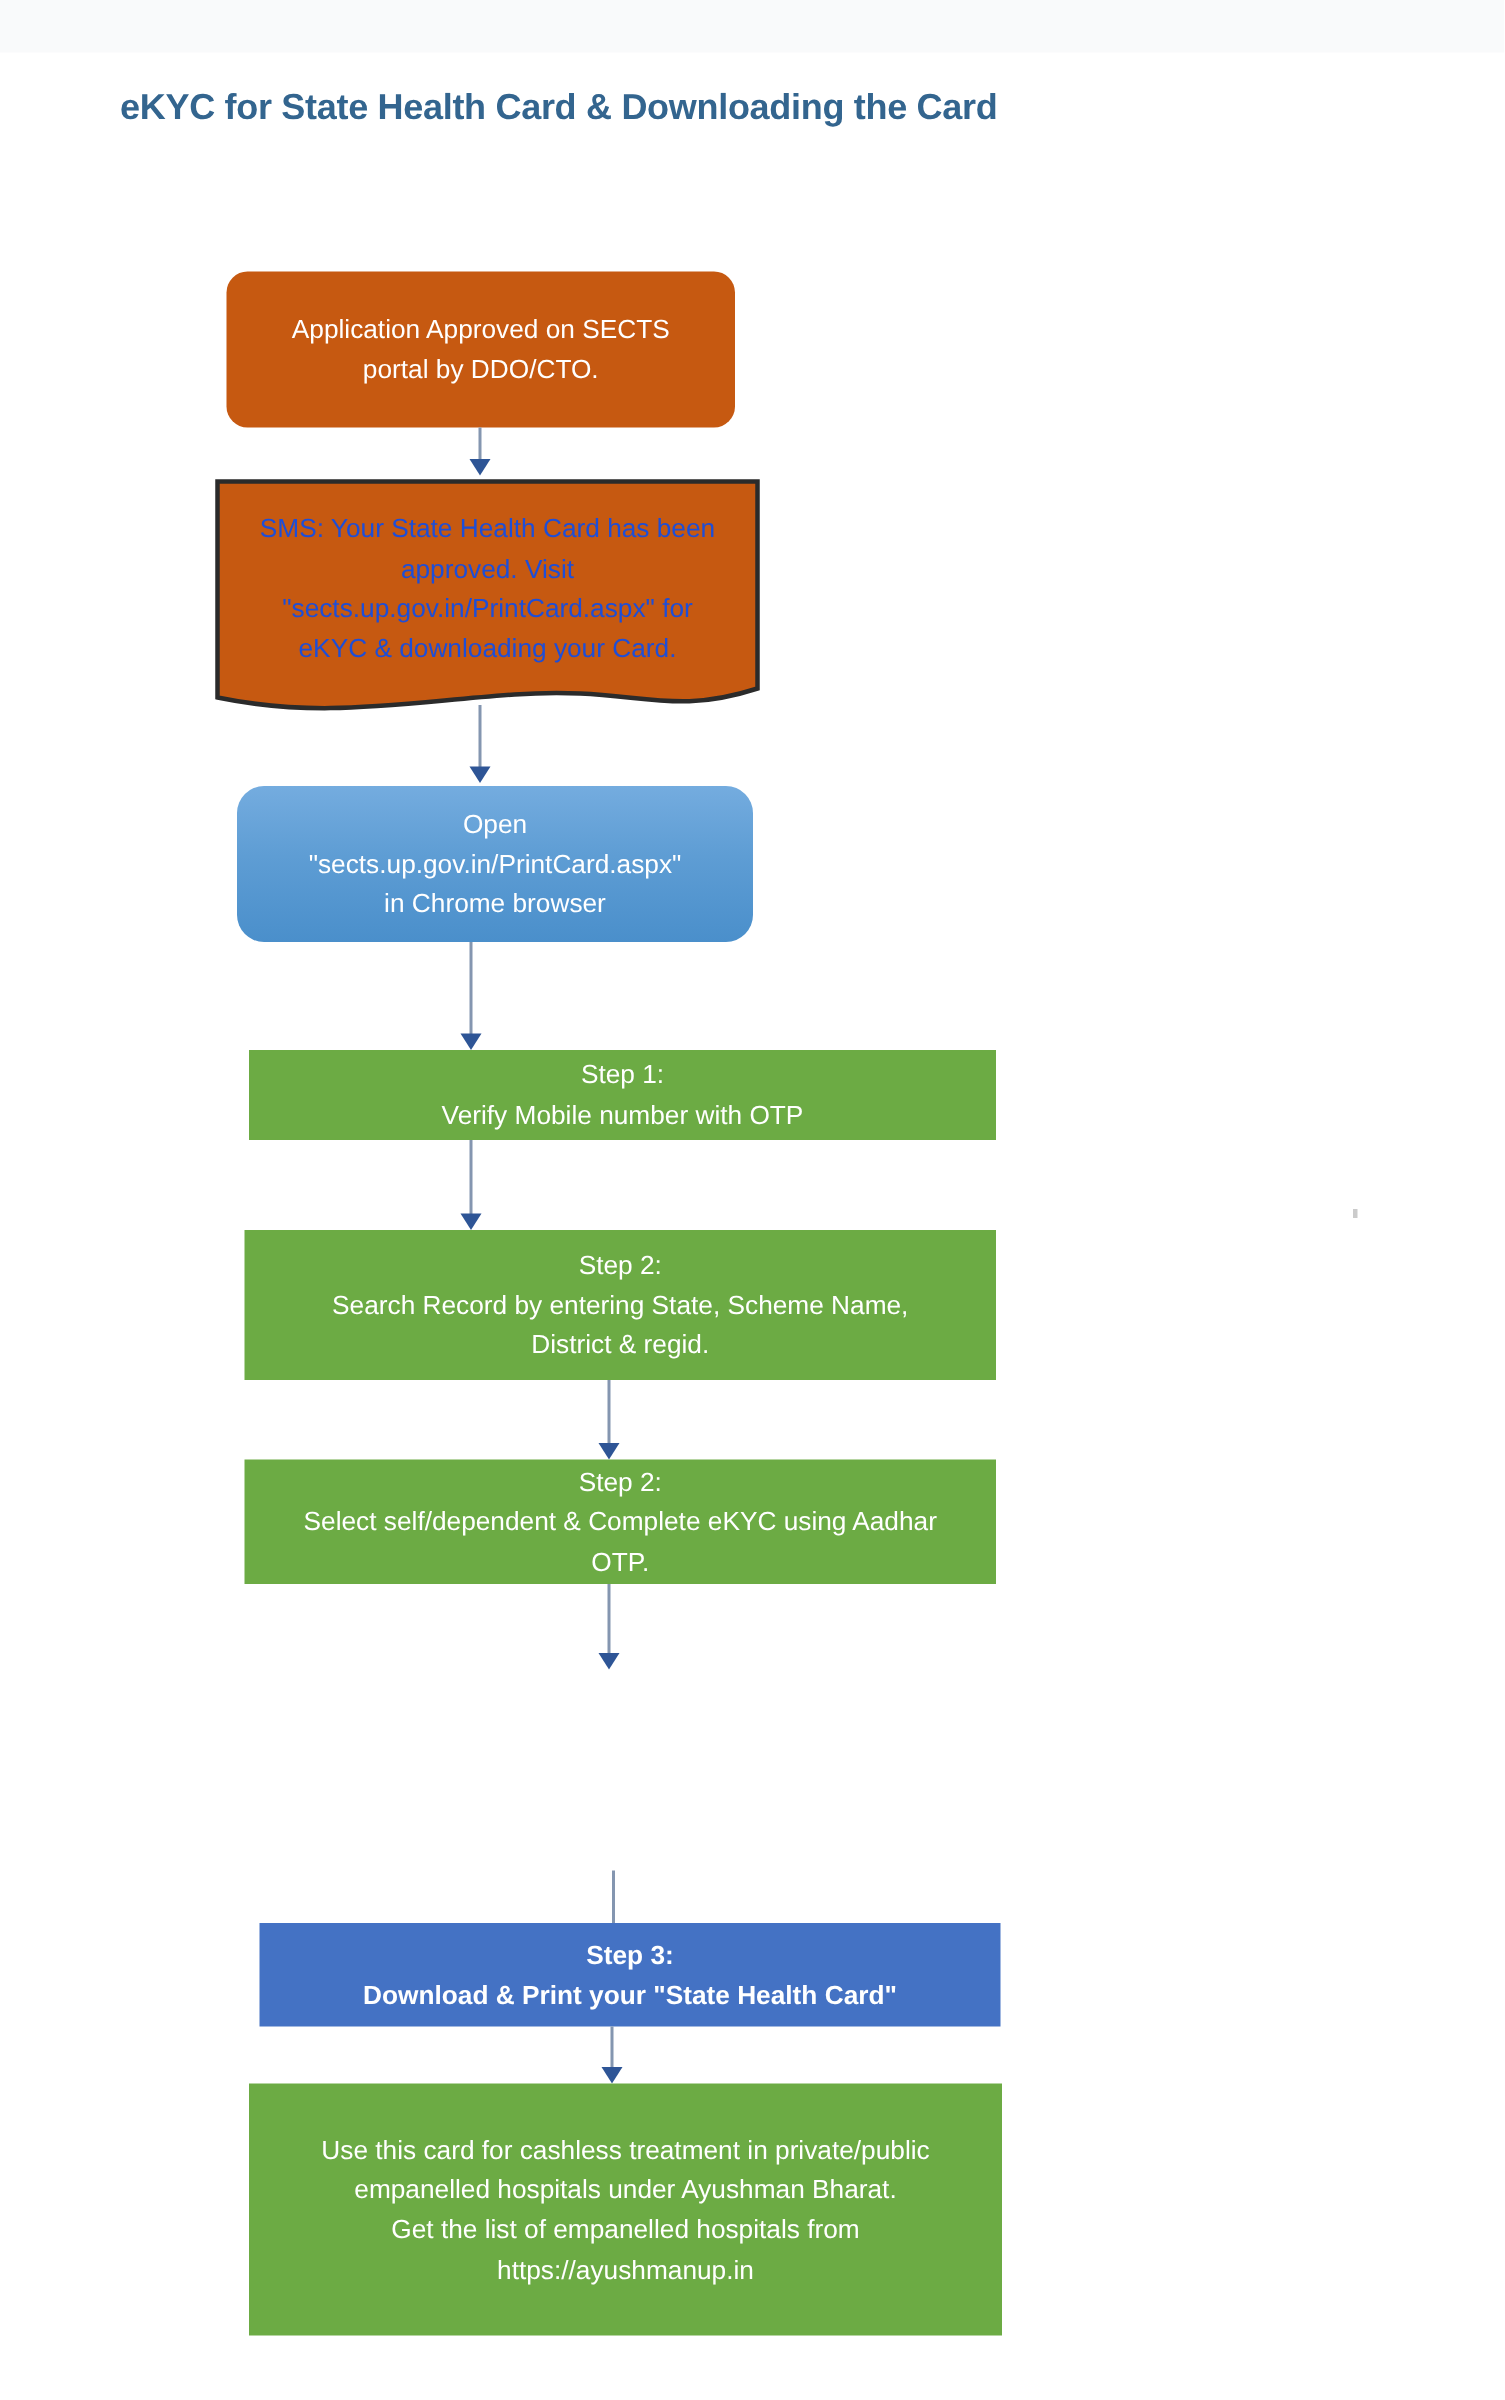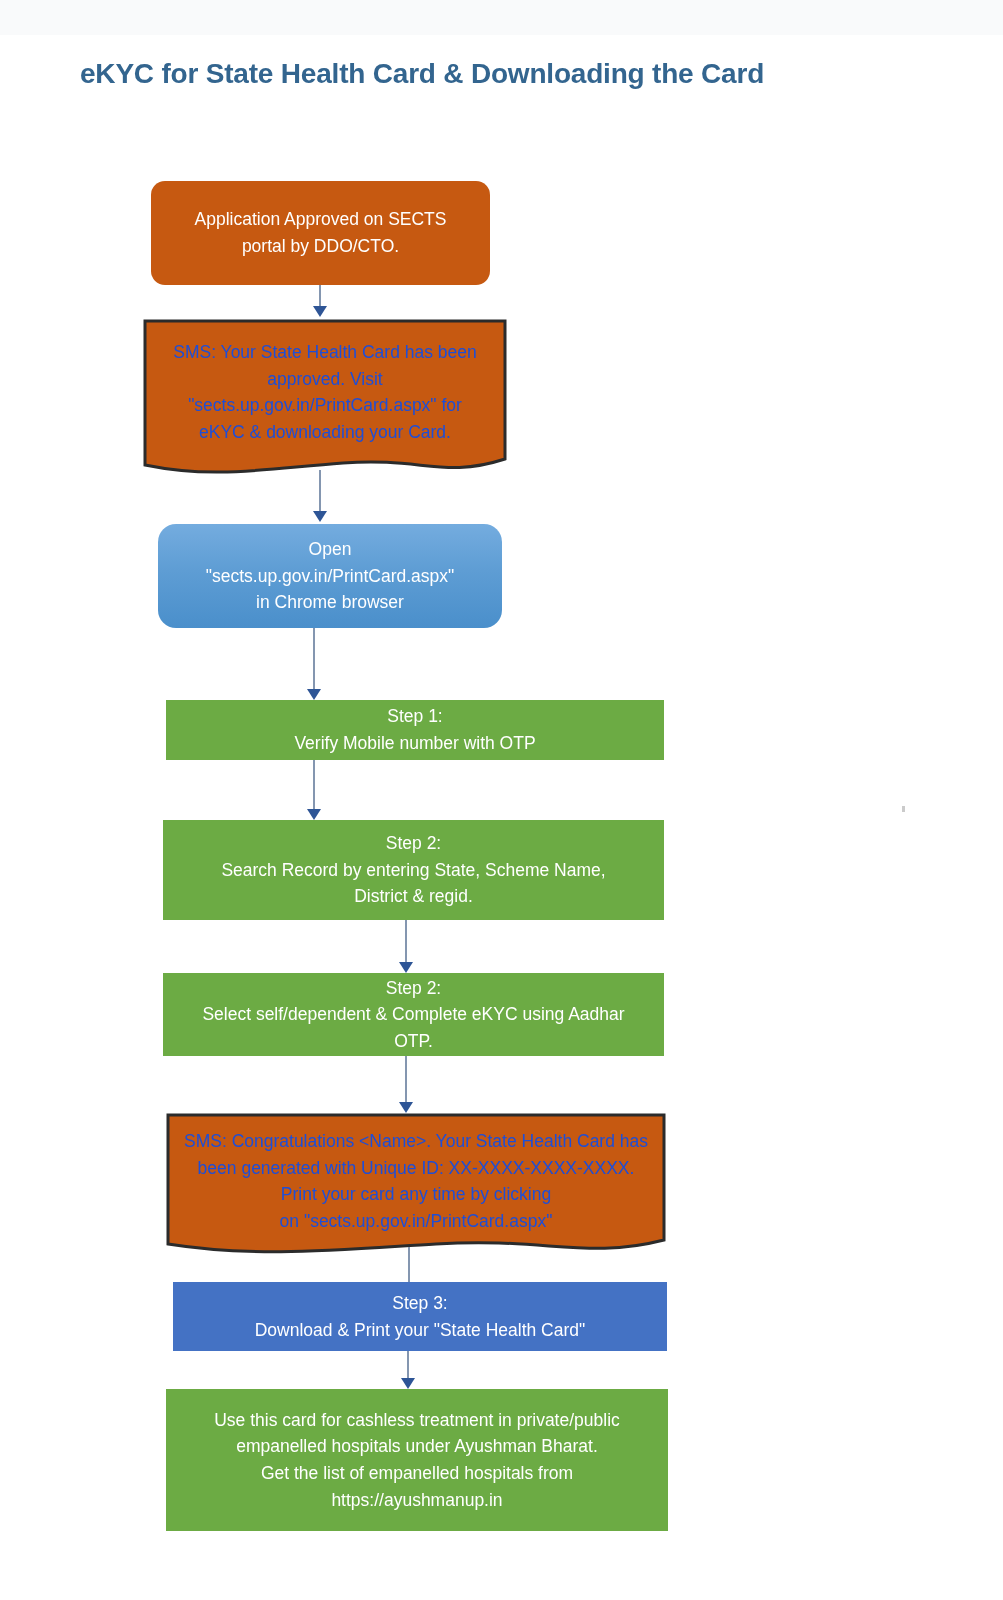--- a/index.html
+++ b/index.html
@@ -20,21 +20,21 @@
   #topstrip {
     position: absolute;
     left: 0; top: 0;
     width: 1003px; height: 35px;
     background: #f9fafb;
   }
   #page-title {
     position: absolute;
     left: 80px;
     top: 58px;
-    font-size: 28px;
+    font-size: 24px;
     font-weight: bold;
     color: #33658f;
     letter-spacing: -0.2px;
     white-space: nowrap;
   }
 
   
   .node {
     position: absolute;
     display: flex;
@@ -180,43 +180,34 @@
     <span class="txt">Step 2:
 Select self/dependent &amp; Complete eKYC using Aadhar
 OTP.</span>
   </div>
 
   <div class="conn" style="left:386px; top:1056px; width:40px; height:57px;">
     <div class="stem" style="height:47px;"></div>
     <div class="head"></div>
   </div>
 
-  <div class="docshape" style="left:166px; top:1113px; width:500px; height:145px;">
-    <svg width="500" height="145" viewBox="0 0 500 145">
-      <path d="M2,2 L498,2 L498,127 C420,147 380,124 270,131 C170,137 90,145 2,131 Z" fill="#c65911" stroke="#2b2b2b" stroke-width="3"></path>
-    </svg>
-    <div class="doctext" style="height:145px; padding-top:15px;">SMS: Congratulations &lt;Name&gt;. Your State Health Card has
-been generated with Unique ID: XX-XXXX-XXXX-XXXX.
-Print your card any time by clicking
-on "sects.up.gov.in/PrintCard.aspx"</div>
-  </div>
 
   <div class="plain-line" style="left:408px; top:1247px; height:35px;"></div>
 
-  <div class="node blue-rect" style="left:173px; top:1282px; width:494px; height:69px;">
+  <div class="node blue-rect" style="left:173px; top:1282px; width:494px; height:69px;font-weight:bold;">
     <span class="txt">Step 3:
 Download &amp; Print your "State Health Card"</span>
   </div>
 
   <div class="conn" style="left:388px; top:1351px; width:40px; height:38px;">
     <div class="stem" style="height:28px;"></div>
     <div class="head"></div>
   </div>
 
-  <div class="node green-rect" style="left:166px; top:1389px; width:502px; height:142px;">
+  <div class="node green-rect" style="left:166px; top:1389px; width:502px; height:168px;">
     <span class="txt">Use this card for cashless treatment in private/public
 empanelled hospitals under Ayushman Bharat.
 Get the list of empanelled hospitals from
 https://ayushmanup.in</span>
   </div>
 
   <div id="speck"></div>
 
 </div>
 

